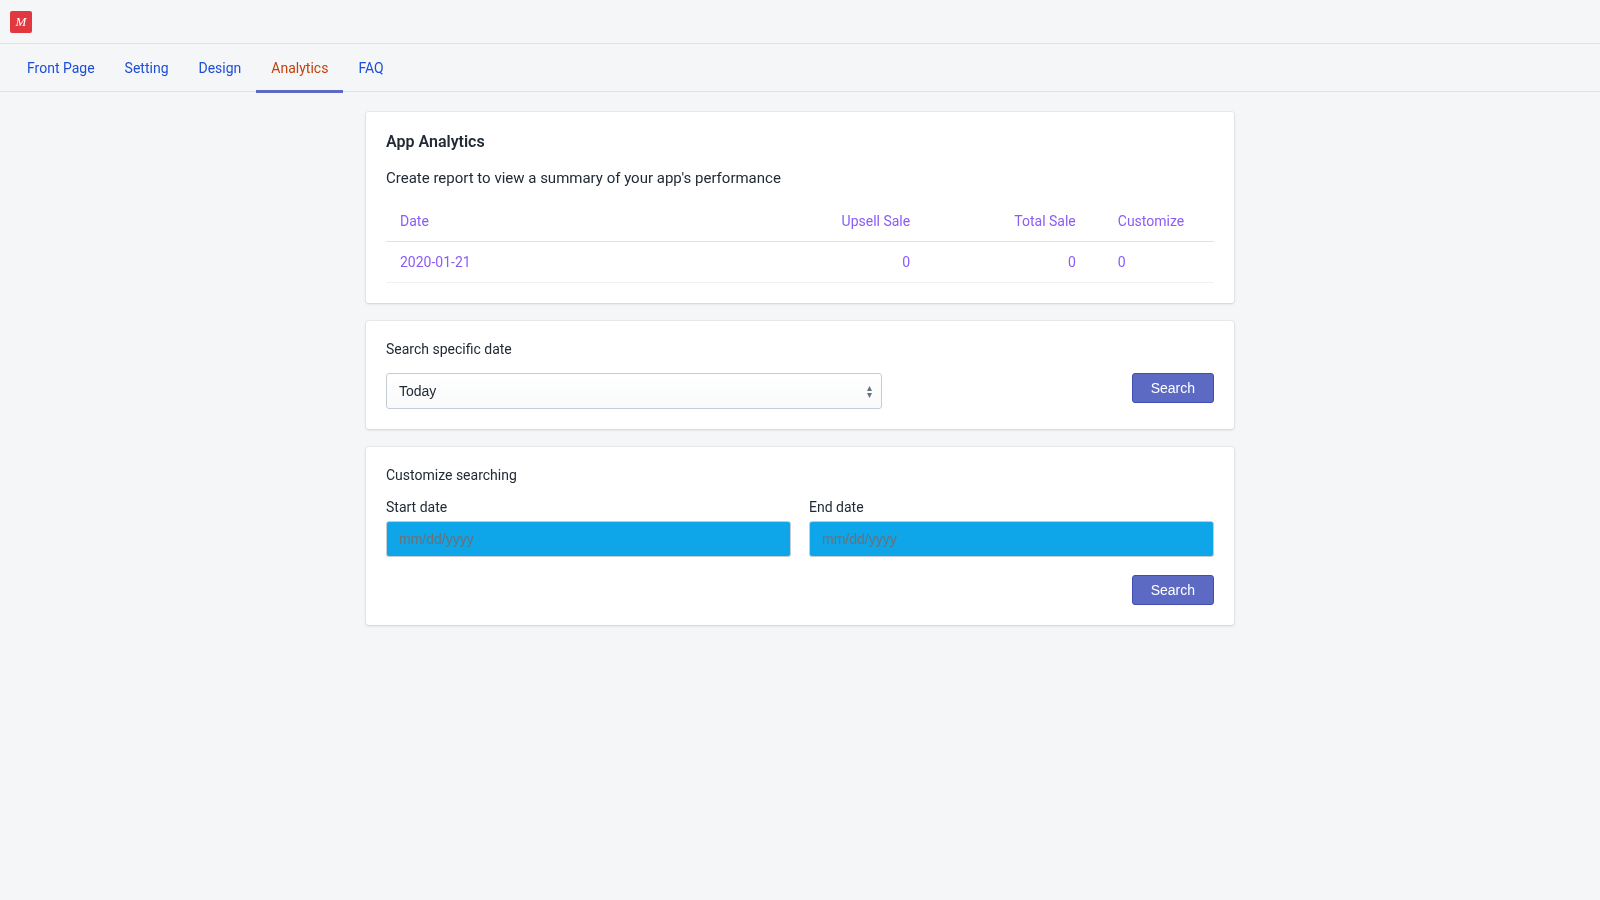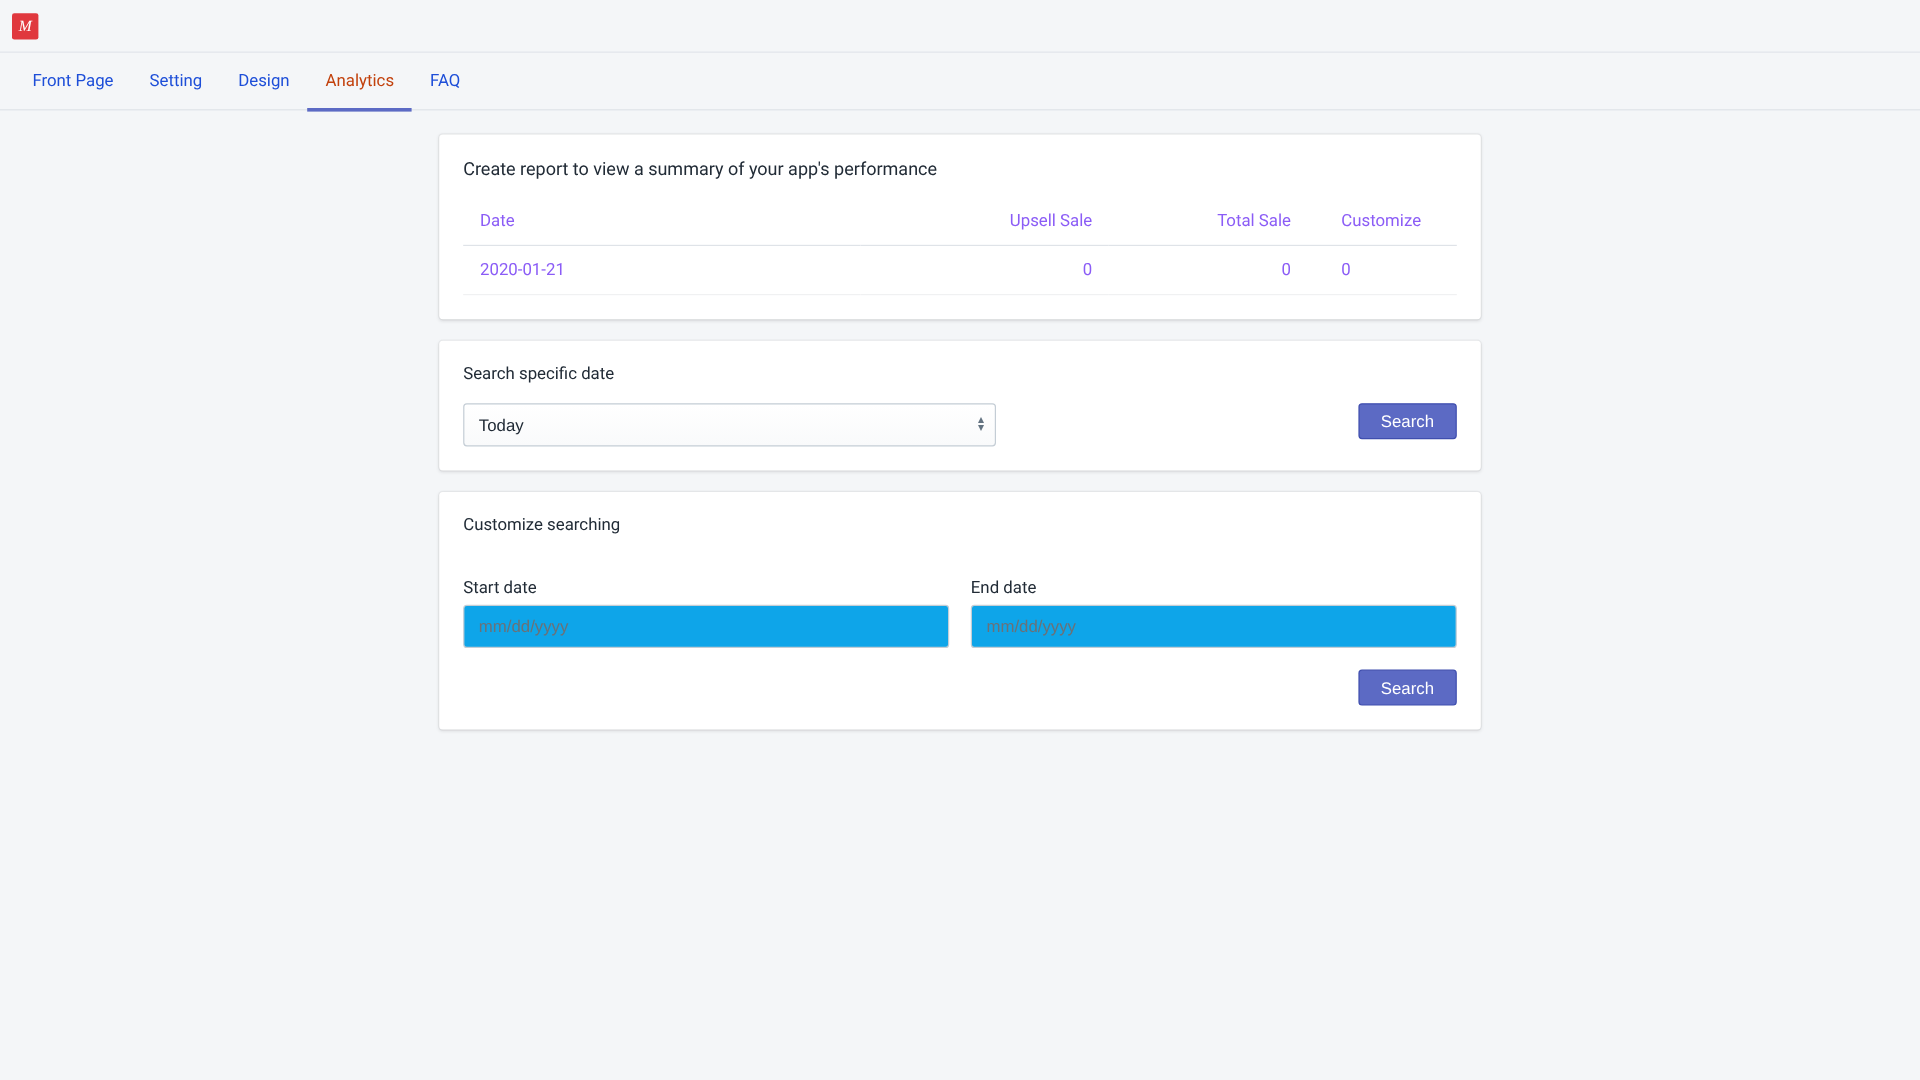--- a/index.html
+++ b/index.html
@@ -100,30 +100,30 @@
   .section-label {
     font-size: 14px;
     color: #212b36;
     margin-bottom: 16px;
   }
   .row {
     display: flex;
     gap: 18px;
     align-items: flex-end;
   }
-  .col { flex: 1; margin-top: 20px; }
+  .col { flex: 1; }
   .field-label {
     font-size: 14px;
     color: #212b36;
     margin-bottom: 6px;
     display: block;
   }
   .select-wrap {
     position: relative;
-    width: 444px;
+    width: 496px;
   }
   select.input, input.input {
     width: 100%;
     height: 36px;
     border: 1px solid #c4cdd5;
     border-radius: 3px;
     padding: 0 12px;
     font-size: 14px;
     color: #212b36;
     background: linear-gradient(180deg,#fff,#f9fafb);
@@ -182,20 +182,21 @@
   <div class="navtab"><span>Setting</span></div>
   <div class="navtab"><span>Design</span></div>
   <div class="navtab active"><span>Analytics</span></div>
   <div class="navtab"><span>FAQ</span></div>
 </div>
 
 <div class="page">
   <div class="container">
 
     <div class="card">
+      <h2>App Analytics</h2>
       <p class="subtext">Create report to view a summary of your app's performance</p>
       <table>
         <thead>
           <tr>
             <th style="width:40%">Date</th>
             <th class="right" style="width:25%">Upsell Sale</th>
             <th class="right" style="width:20%">Total Sale</th>
             <th style="width:15%;padding-left:28px">Customize</th>
           </tr>
         </thead>

